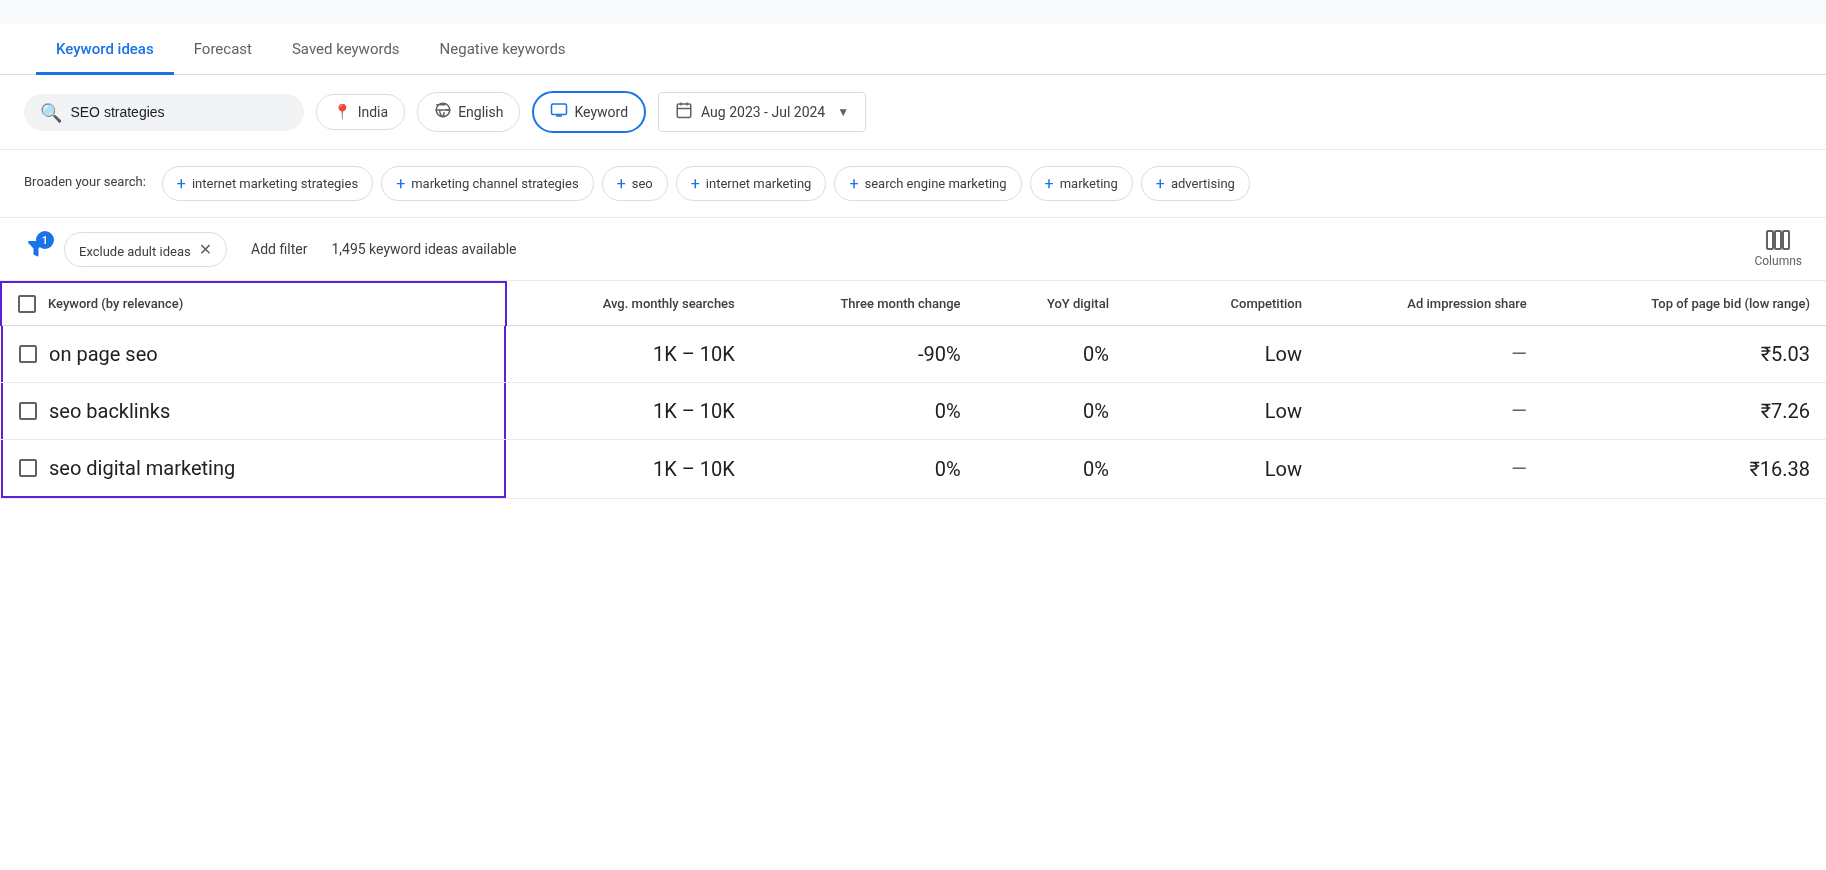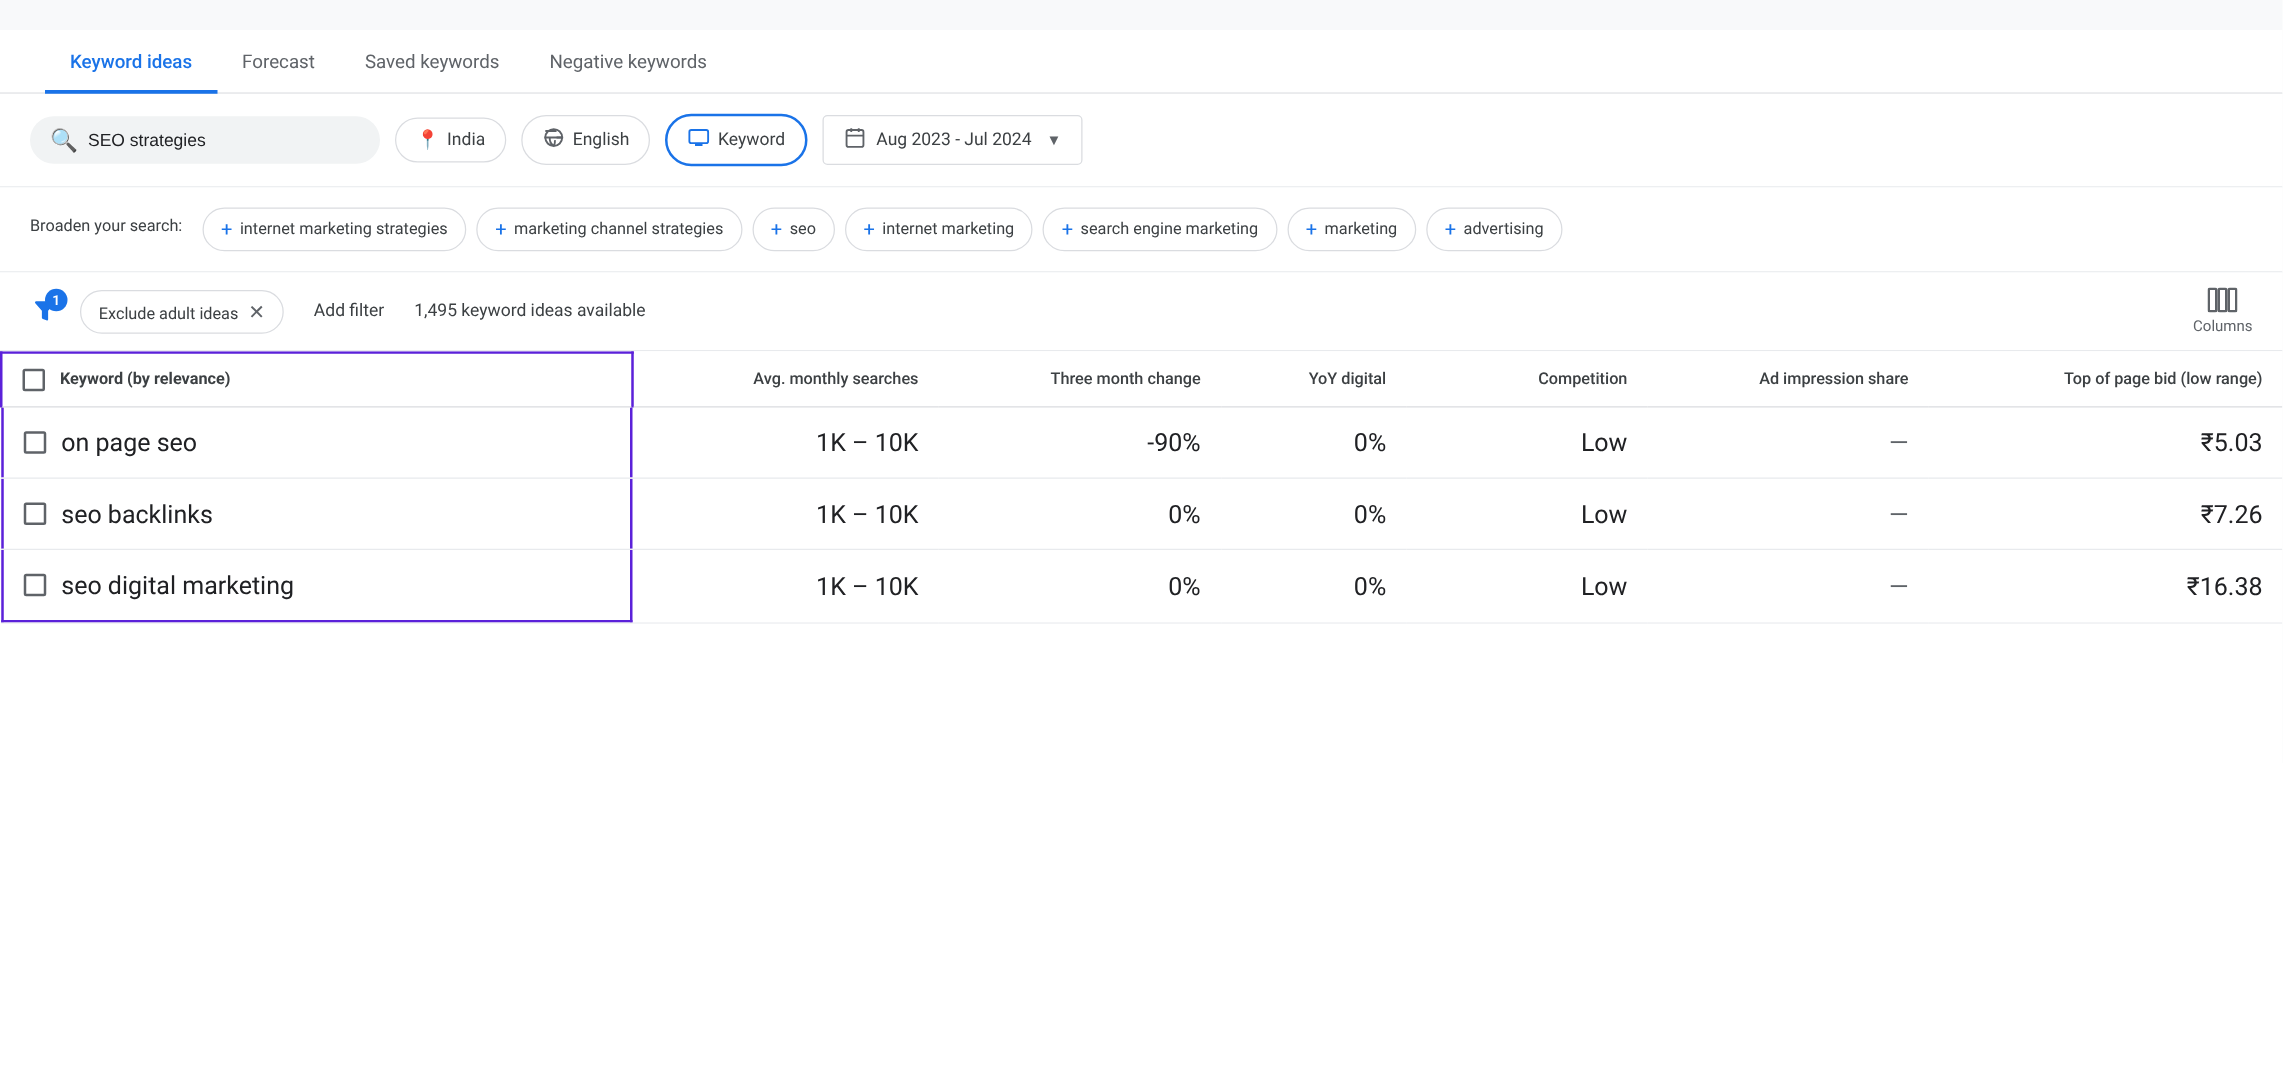--- a/index.html
+++ b/index.html
@@ -401,21 +401,21 @@
         <rect x="17" y="1" width="6" height="18" rx="1"></rect>
       </svg>
       <span>Columns</span>
     </div>
   </div>
 
   <div class="table-wrapper">
     <table>
       <thead>
         <tr>
-          <th class="keyword-header-cell" style="text-align:left; min-width:340px;font-weight:bold;">
+          <th class="keyword-header-cell" style="text-align:left; min-width:340px;">
             <div style="display:flex; align-items:center; gap:12px;">
               <div class="checkbox"></div>
               <span>Keyword (by relevance)</span>
             </div>
           </th>
           <th style="min-width:130px;">Avg. monthly searches</th>
           <th style="min-width:120px;">Three month change</th>
           <th style="min-width:100px;">YoY digital</th>
           <th style="min-width:130px;">Competition</th>
           <th style="min-width:130px;">Ad impression share</th>

